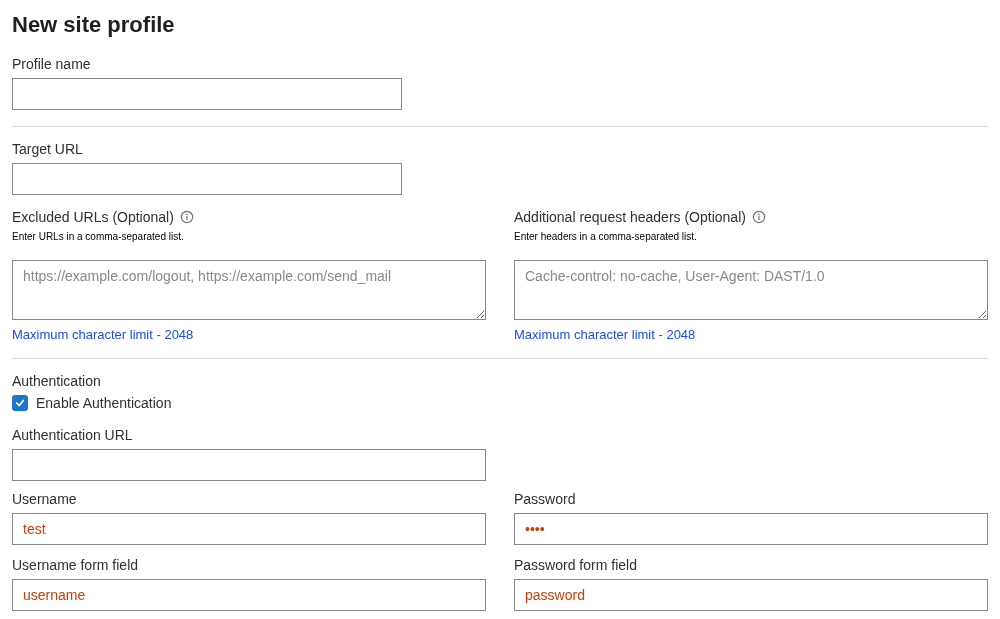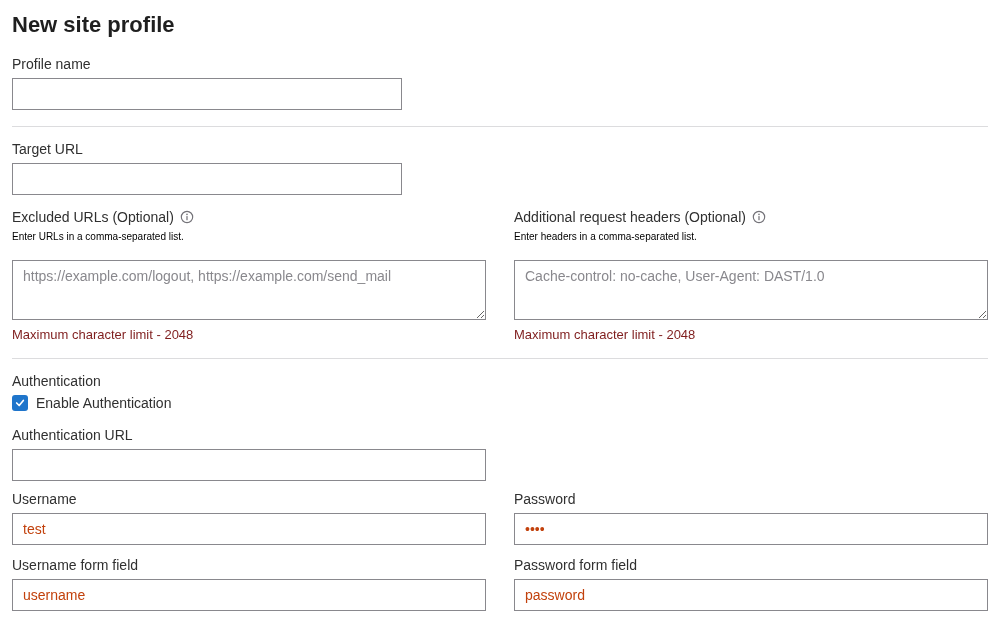--- a/index.html
+++ b/index.html
@@ -28,21 +28,21 @@
     gap: 6px;
   }
   .helper {
     font-size: 10px;
     color: #000000;
     margin-top: 4px;
     margin-bottom: 18px;
   }
   .limit {
     font-size: 13px;
-    color: #7f1d1d;
+    color: #1d4ed8;
     margin-top: 4px;
   }
   input[type="text"], input[type="password"], textarea {
     width: 100%;
     border: 1px solid #89888d;
     border-radius: 0;
     padding: 7px 10px;
     font-size: 14px;
     font-family: inherit;
     color: #c2410c;

